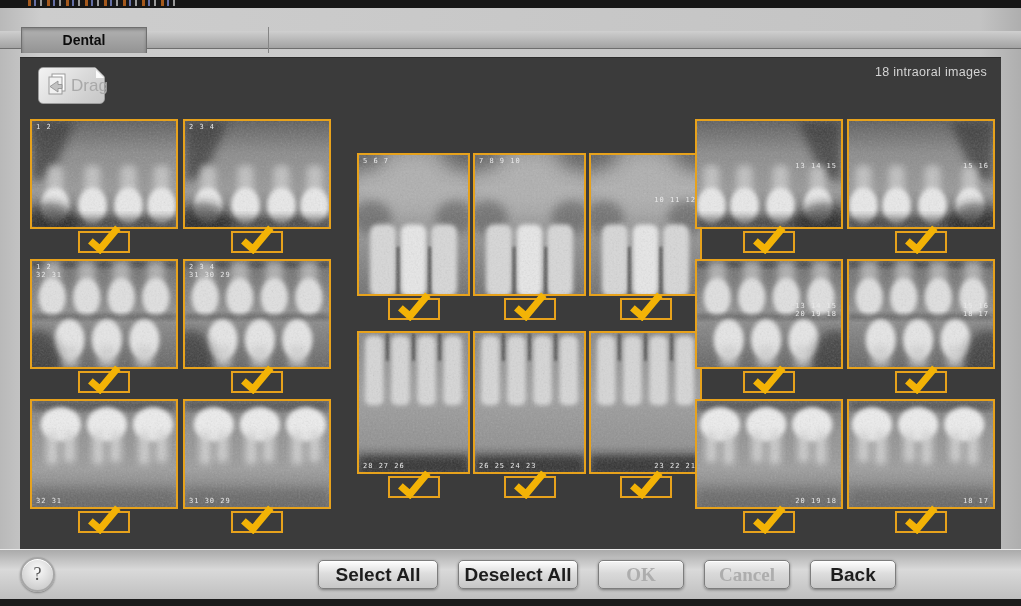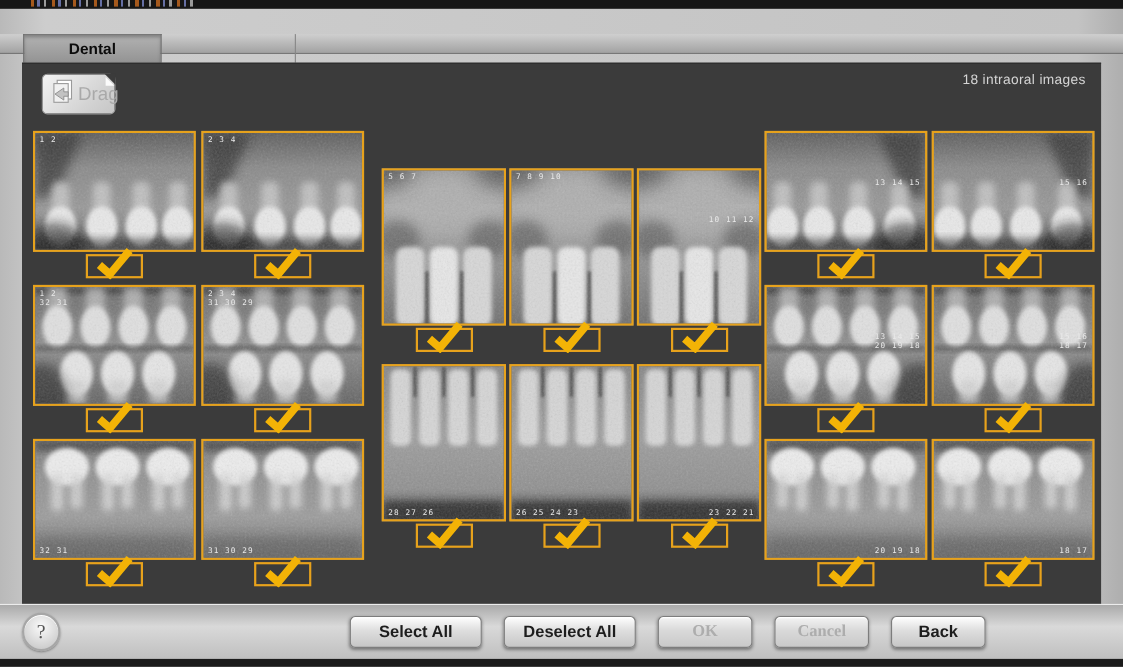--- a/index.html
+++ b/index.html
@@ -23,21 +23,21 @@
       box-shadow:inset 0 1px 0 rgba(255,255,255,.7), 0 1px 1px rgba(0,0,0,.3);
       display:flex; align-items:center; justify-content:center; cursor:default; }
   .winbtn.min { background:linear-gradient(#f6f6f6,#cfcfcf 50%,#b9b9b9); }
   .winbtn.min .bar { width:13px; height:3px; background:#4c4c4c; border-radius:1px; margin-top:3px; }
   .winbtn.close { background:linear-gradient(#a8a8a4,#6e6e6a 50%,#4c4c48); }
   .winbtn.close span { color:#f2f2f2; font-weight:bold; font-size:13px; text-shadow:0 -1px 1px #333; }
 
   
   .tabbar { position:absolute; top:31px; left:0; right:0; height:18px;
       background:linear-gradient(#cfcfcf,#a2a2a2); border-bottom:1px solid #6e6e6e;
-      display:flex; padding-left:21px; }
+      display:flex; padding-left:21px;align-items:center; }
   .tab.active { width:126px; height:26px; text-align:center; line-height:25px;
       font-size:14px; font-weight:bold; color:#0c0c0c;
       background:linear-gradient(#b2b2b2,#939393); border:1px solid #6f6f6f; border-bottom:none;
       box-shadow:inset 0 2px 3px rgba(0,0,0,.25); }
   .tab-slot { width:122px; height:26px; border-right:1px solid #858585; }
 
   
   .content { position:absolute; left:20px; top:57px; width:981px; height:492px;
       background:#3b3b3b; border-top:1px solid #2c2c2c; }
   .drag-btn { position:absolute; left:18px; top:9px; width:67px; height:37px;
@@ -47,21 +47,21 @@
   .drag-btn::after { content:''; position:absolute; top:-1px; right:-1px; width:0; height:0;
       border-top:10px solid #3b3b3b; border-left:10px solid transparent; }
   .drag-btn::before { content:''; position:absolute; top:2px; right:0; width:0; height:0;
       border-bottom:8px solid #fbfbfb; border-right:8px solid transparent; }
   .drag-label { font-size:17px; color:#a9a9a9; margin-left:2px; }
   .count-label { position:absolute; right:14px; top:7px; font-size:12.5px; color:#d4d4d4; letter-spacing:.3px; }
 
   
   .group { position:absolute; display:grid; }
   #group-left   { left:10px;  top:61px; grid-template-columns:repeat(2,148px); column-gap:5px; row-gap:6px; }
-  #group-middle { left:327px; top:95px; grid-template-columns:repeat(3,113px); column-gap:3px; row-gap:11px; }
+  #group-middle { left:337px; top:95px; grid-template-columns:repeat(3,113px); column-gap:3px; row-gap:11px; }
   #group-right  { left:675px; top:61px; grid-template-columns:repeat(2,148px); column-gap:4px; row-gap:6px; }
   .cell { display:flex; flex-direction:column; align-items:center; }
   .frame { position:relative; width:100%; border:2px solid var(--gold,#E7A21C);
       background:#6f6f6f; overflow:hidden; }
   .g-land .frame { height:110px; } .g-port .frame { height:143px; }
   .xray { display:block; width:100%; height:100%; }
   .anno { position:absolute; font-size:7px; line-height:8px; color:#e9e9e9;
       font-family:"DejaVu Sans Mono", monospace; letter-spacing:1px; white-space:nowrap; }
   .anno.tl { top:2px; left:4px; } .anno.tr { top:2px; right:4px; text-align:right;margin-top:39px; }
   .anno.bl { bottom:2px; left:4px; } .anno.br { bottom:2px; right:4px; text-align:right; }
@@ -75,21 +75,21 @@
   .bottom-strip { position:absolute; left:0; top:599px; width:1021px; height:7px; background:#1b1b1b; }
   .help-btn { position:absolute; left:20px; top:7px; width:35px; height:35px; border-radius:50%;
       background:radial-gradient(circle at 50% 35%,#fafafa,#d2d2d2 70%,#bdbdbd);
       border:2px solid #a6a6a6; box-shadow:0 1px 2px rgba(0,0,0,.35), inset 0 1px 0 #fff;
       color:#555; font-size:18px; font-family:"Liberation Serif", serif;
       display:flex; align-items:center; justify-content:center; cursor:default; }
   .btn-row { position:absolute; left:318px; top:10px; display:flex; gap:20px; }
   .fbtn { height:29px; border:1px solid #7d7d7d; border-radius:5px;
       background:linear-gradient(#ffffff,#dedede 45%,#c6c6c6);
       box-shadow:0 1px 3px rgba(0,0,0,.4), inset 0 1px 0 #fff;
-      font-size:15px; font-weight:bold; color:#1d1d1d; font-family:"Liberation Sans", sans-serif;
+      font-size:19px; font-weight:bold; color:#1d1d1d; font-family:"Liberation Sans", sans-serif;
       cursor:default; }
   .fbtn.disabled { color:#adadad; background:linear-gradient(#f4f4f4,#d9d9d9 45%,#c9c9c9);font-family:Liberation Serif, serif; }
 </style>
 </head>
 <body>
 
 <div class="window">
 
   <div class="top-strip">
     <div class="bg-text-frag"></div>

